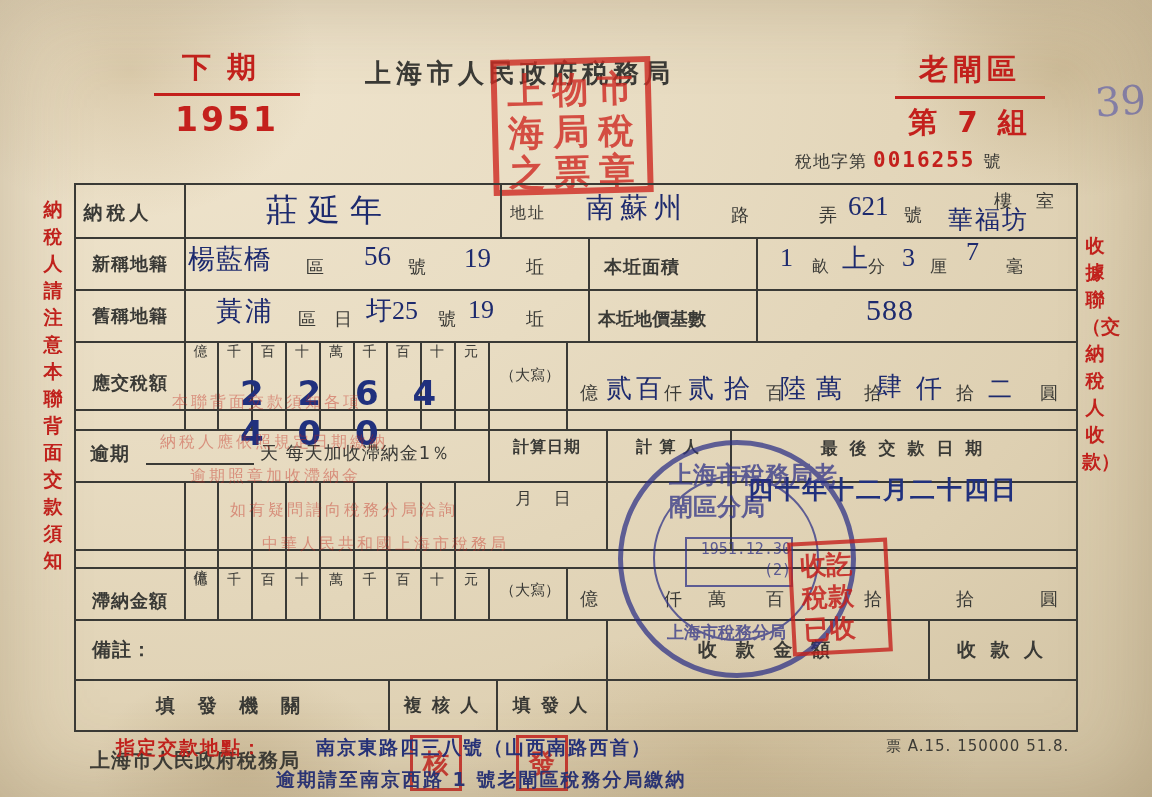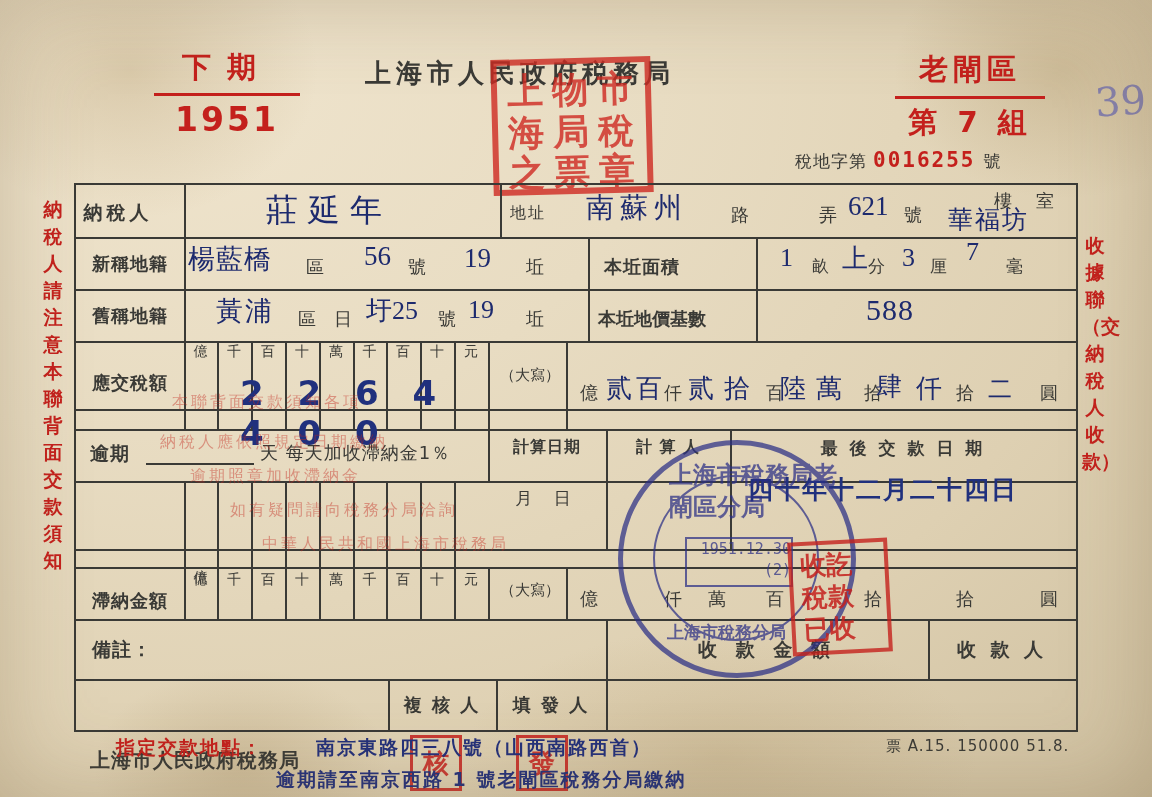--- a/index.html
+++ b/index.html
@@ -316,20 +316,21 @@
     <div class="cell" style="left:690px;top:402px;font-size:18px;">百</div>
     <div class="cell" style="left:788px;top:402px;font-size:18px;">拾</div>
     <div class="cell" style="left:632px;top:402px;font-size:18px;">萬</div>
     <div class="cell" style="left:880px;top:402px;font-size:18px;">拾</div>
     <div class="cell" style="left:964px;top:402px;font-size:18px;">圓</div>
 
     <div class="cell lbl" style="left:16px;top:452px;font-size:19px;letter-spacing:1px;">備註：</div>
     <div class="cell lbl ctr" style="left:530px;top:452px;width:322px;font-size:19px;letter-spacing:6px;">收 款 金 額</div>
     <div class="cell lbl ctr" style="left:852px;top:452px;width:148px;font-size:19px;letter-spacing:4px;">收 款 人</div>
 
+    <div class="cell lbl ctr" style="left:0;top:508px;width:312px;font-size:19px;letter-spacing:8px;">填 發 機 關</div>
     <div class="cell lbl ctr" style="left:312px;top:508px;width:108px;font-size:18px;letter-spacing:2px;">複 核 人</div>
     <div class="cell lbl ctr" style="left:420px;top:508px;width:110px;font-size:18px;letter-spacing:2px;">填 發 人</div>
 
     <div class="cell lbl" style="left:14px;top:562px;font-size:20px;letter-spacing:1px;">上海市人民政府稅務局</div>
 
     <div class="rseal" style="left:334px;top:550px;width:46px;height:50px;font-size:26px;line-height:50px;">核</div>
     <div class="rseal" style="left:440px;top:550px;width:46px;height:50px;font-size:26px;line-height:50px;">發</div>
   </div>
 
   <div class="overprint" style="left:172px;top:368px;margin-top:24px;">本聯背面交款須知各項</div>

